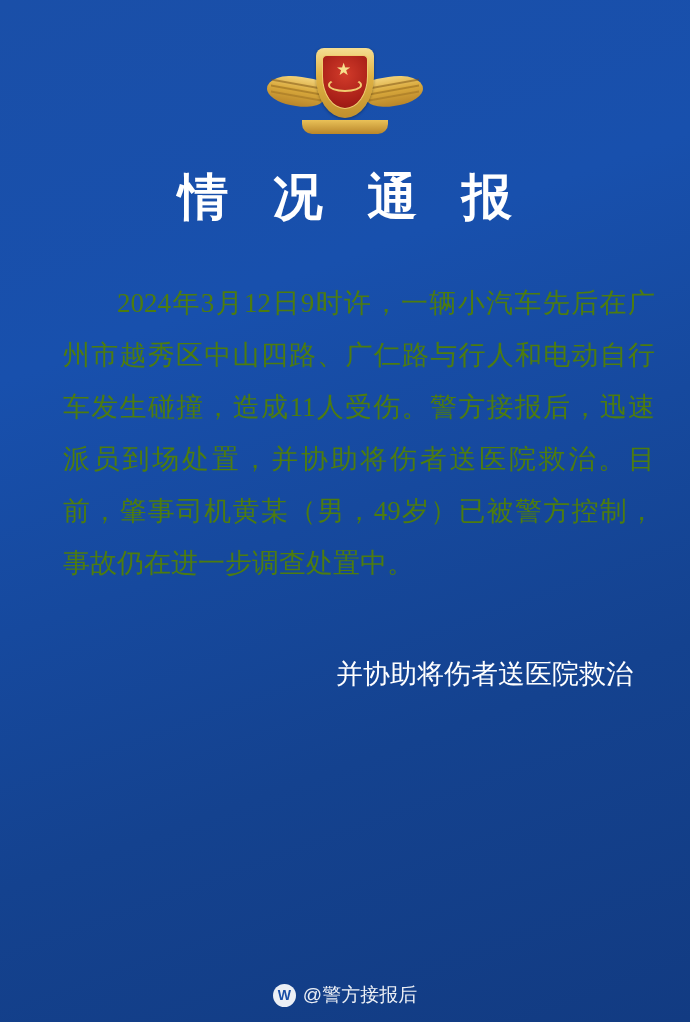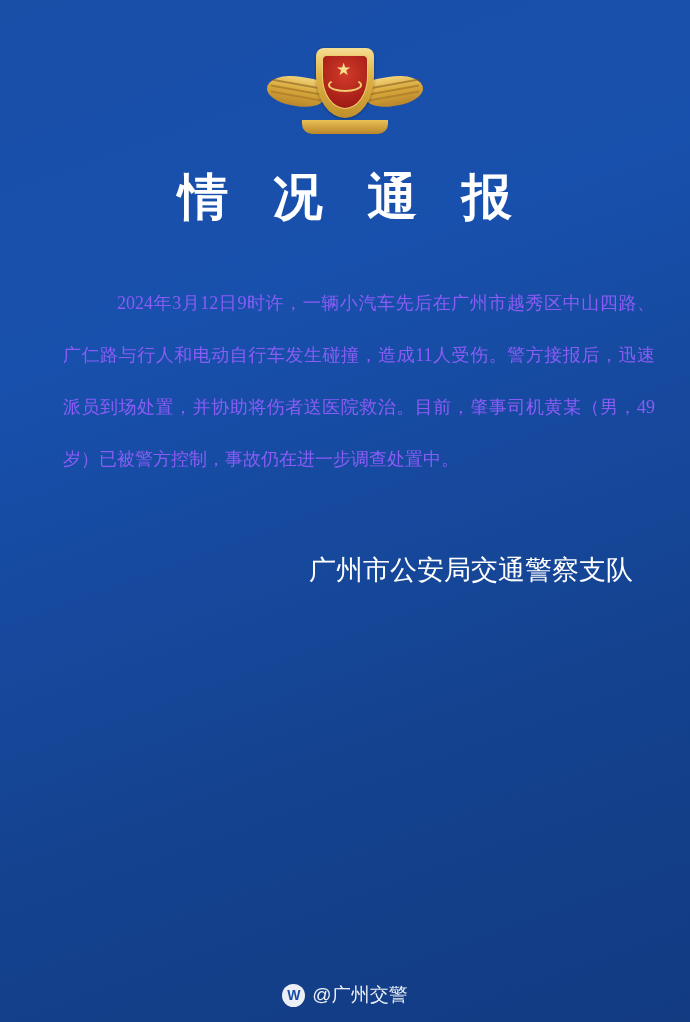--- a/index.html
+++ b/index.html
@@ -117,26 +117,26 @@
     letter-spacing: 16px;
     text-indent: 16px;
     text-align: center;
     color: #ffffff;
     font-family: "Liberation Serif", serif;
   }
   
   .body-text {
     margin-top: 46px;
     width: 592px;
-    font-size: 18px;
+    font-size: 27px;
     line-height: 52px;
     text-align: justify;
     text-justify: inter-ideograph;
     text-indent: 54px;
-    color: #8b5cf6;
+    color: #4d7c0f;
     font-family: "Liberation Serif", serif;
     margin-left: 28px;
   }
   
   .sign-block {
     width: 592px;
     margin-top: 60px;
     text-align: right;
     font-size: 27px;
     line-height: 50px;
@@ -191,21 +191,21 @@
       </div>
       <div class="emblem-base"></div>
     </div>
   </div>
 
   <div class="title">情 况 通 报</div>
 
   <div class="body-text">2024年3月12日9时许，一辆小汽车先后在广州市越秀区中山四路、广仁路与行人和电动自行车发生碰撞，造成11人受伤。警方接报后，迅速派员到场处置，并协助将伤者送医院救治。目前，肇事司机黄某（男，49岁）已被警方控制，事故仍在进一步调查处置中。</div>
 
   <div class="sign-block">
-    <div class="sign-org">广州市公安局交通警察支队</div>
+    <div class="sign-org">并协助将伤者送医院救治</div>
   </div>
 
   <div class="footer">
     <div class="weibo-icon">W</div>
-    <div class="footer-handle">@广州交警</div>
+    <div class="footer-handle">@警方接报后</div>
   </div>
 
 </div>
 
 </body></html>

